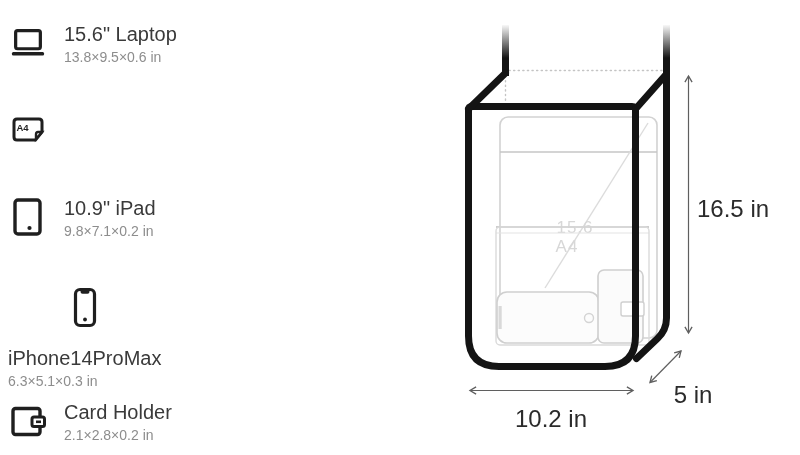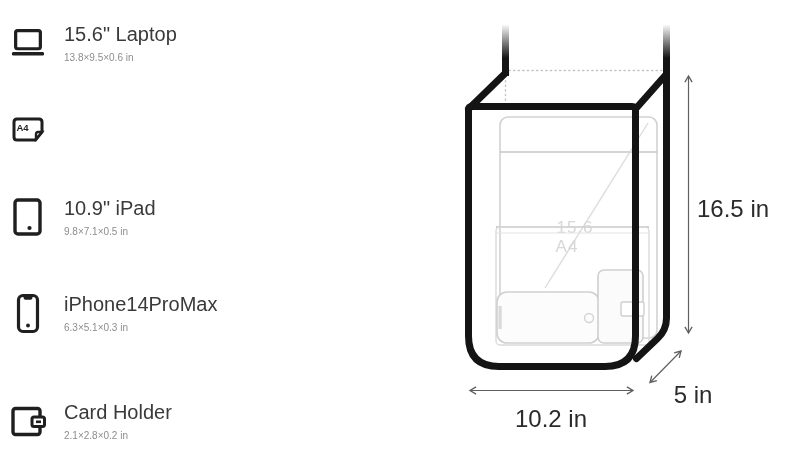--- a/index.html
+++ b/index.html
@@ -5,22 +5,22 @@
   html,body{margin:0;padding:0;}
   body{
     width:800px;height:455px;background:#ffffff;position:relative;overflow:hidden;
     font-family:"Liberation Sans", sans-serif;
   }
   
   .legend{position:absolute;left:8px;top:0;width:280px;height:455px;}
   .legend-item{position:absolute;left:0;display:flex;align-items:center;gap:16px;}
   .icon-box{width:40px;display:flex;justify-content:center;align-items:center;flex:0 0 40px;}
   .txt .t{font-size:20px;line-height:24px;color:#3a3a3a;}
-  .txt .d{font-size:10px;line-height:17px;color:#8d8d8d;margin-top:3px;}
-  .li-1{top:22px;} .li-2{top:110px;} .li-3{top:196px;} .li-4{top:292px;} .li-5{top:400px;}
+  .txt .d{font-size:14px;line-height:17px;color:#8d8d8d;margin-top:3px;}
+  .li-1{top:22px;} .li-2{top:110px;} .li-3{top:196px;} .li-4{top:286px;flex-direction:column;} .li-5{top:400px;}
   
   .bag-wrap{position:absolute;left:430px;top:0;width:370px;height:455px;}
   svg{display:block;}
   .dim-label{font-size:24px;fill:#2b2b2b;}
   .ghost-label{font-size:17px;fill:#d7d7d7;letter-spacing:1px;}
 </style>
 </head>
 <body>
 
 <div class="legend">
@@ -50,21 +50,21 @@
 
   <div class="legend-item li-3">
     <span class="icon-box">
       <svg width="36" height="42" viewBox="0 0 36 42">
         <rect x="5" y="3" width="25" height="34" rx="3" fill="none" stroke="#1f1f1f" stroke-width="3.4"></rect>
         <circle cx="19.5" cy="31" r="2.1" fill="#1f1f1f"></circle>
       </svg>
     </span>
     <span class="txt">
       <div class="t">10.9" iPad</div>
-      <div class="d">9.8×7.1×0.5 in</div>
+      <div class="d">9.8×7.1×0.2 in</div>
     </span>
   </div>
 
   <div class="legend-item li-4">
     <span class="icon-box">
       <svg width="30" height="44" viewBox="0 0 30 44">
         <rect x="5.5" y="3.5" width="19" height="36" rx="4.5" fill="none" stroke="#1f1f1f" stroke-width="3.2"></rect>
         <rect x="10.5" y="3.5" width="9" height="4.2" rx="2" fill="#1f1f1f"></rect>
         <circle cx="15" cy="33.5" r="1.9" fill="#1f1f1f"></circle>
       </svg>

